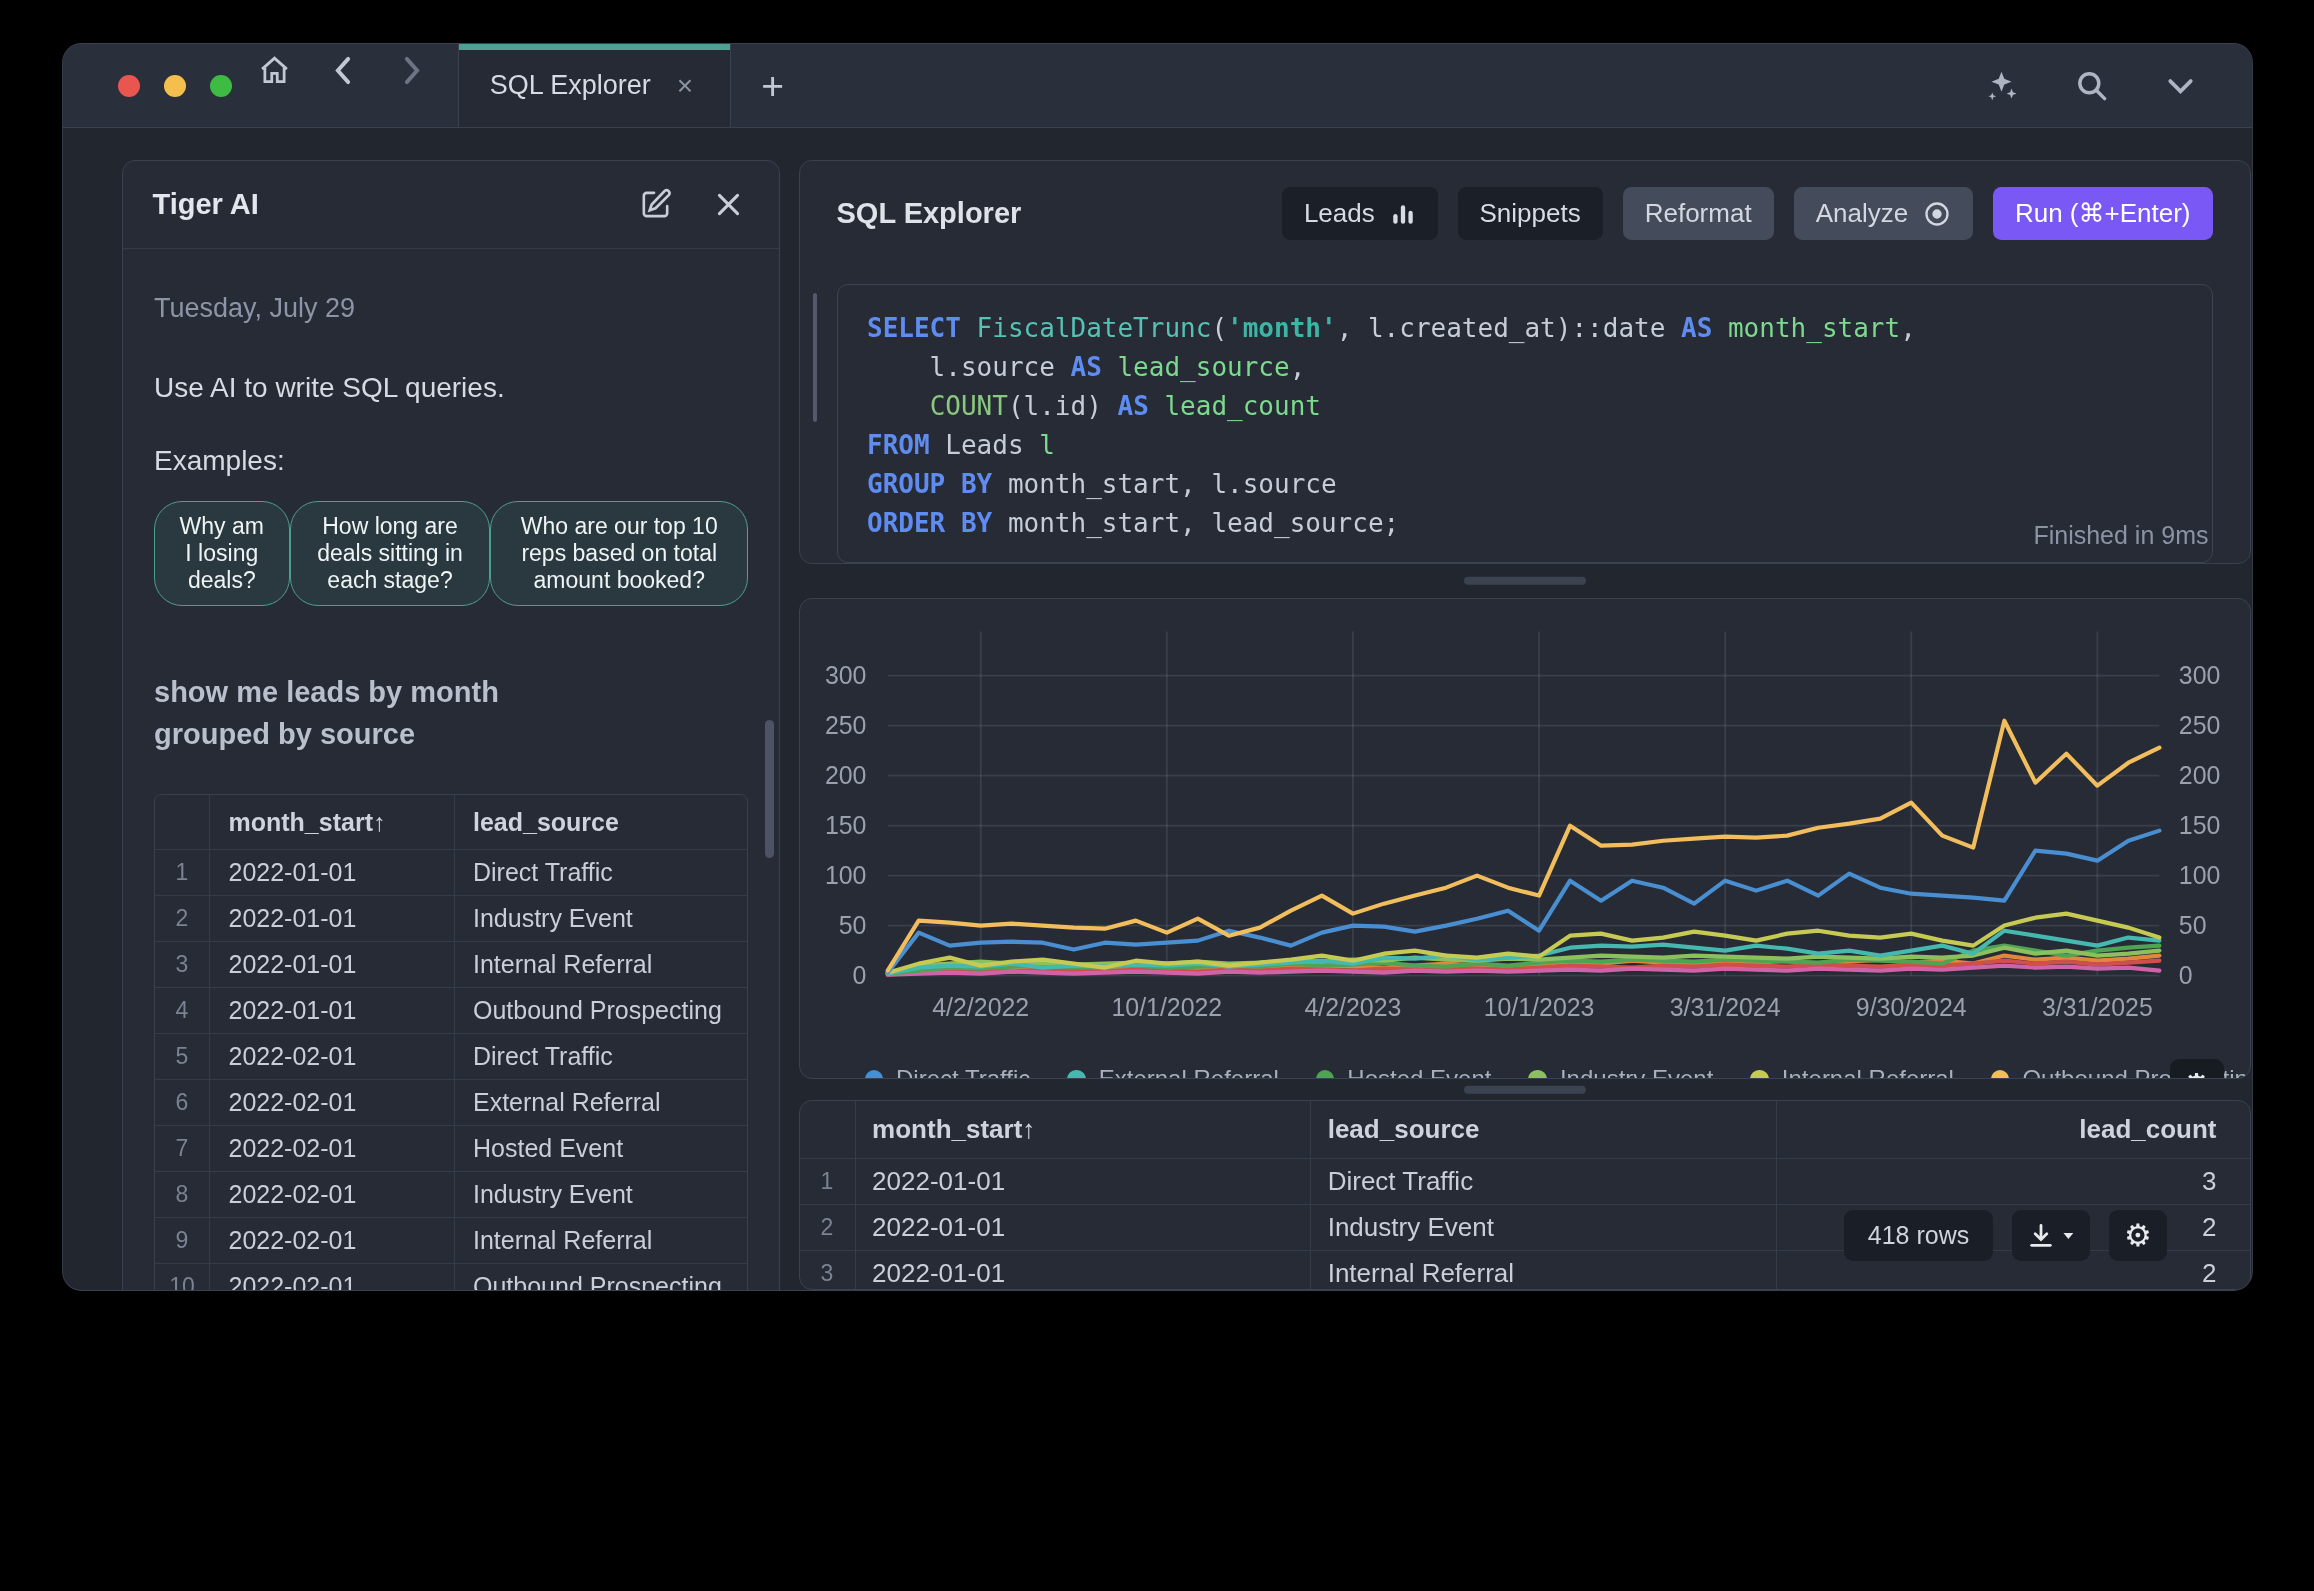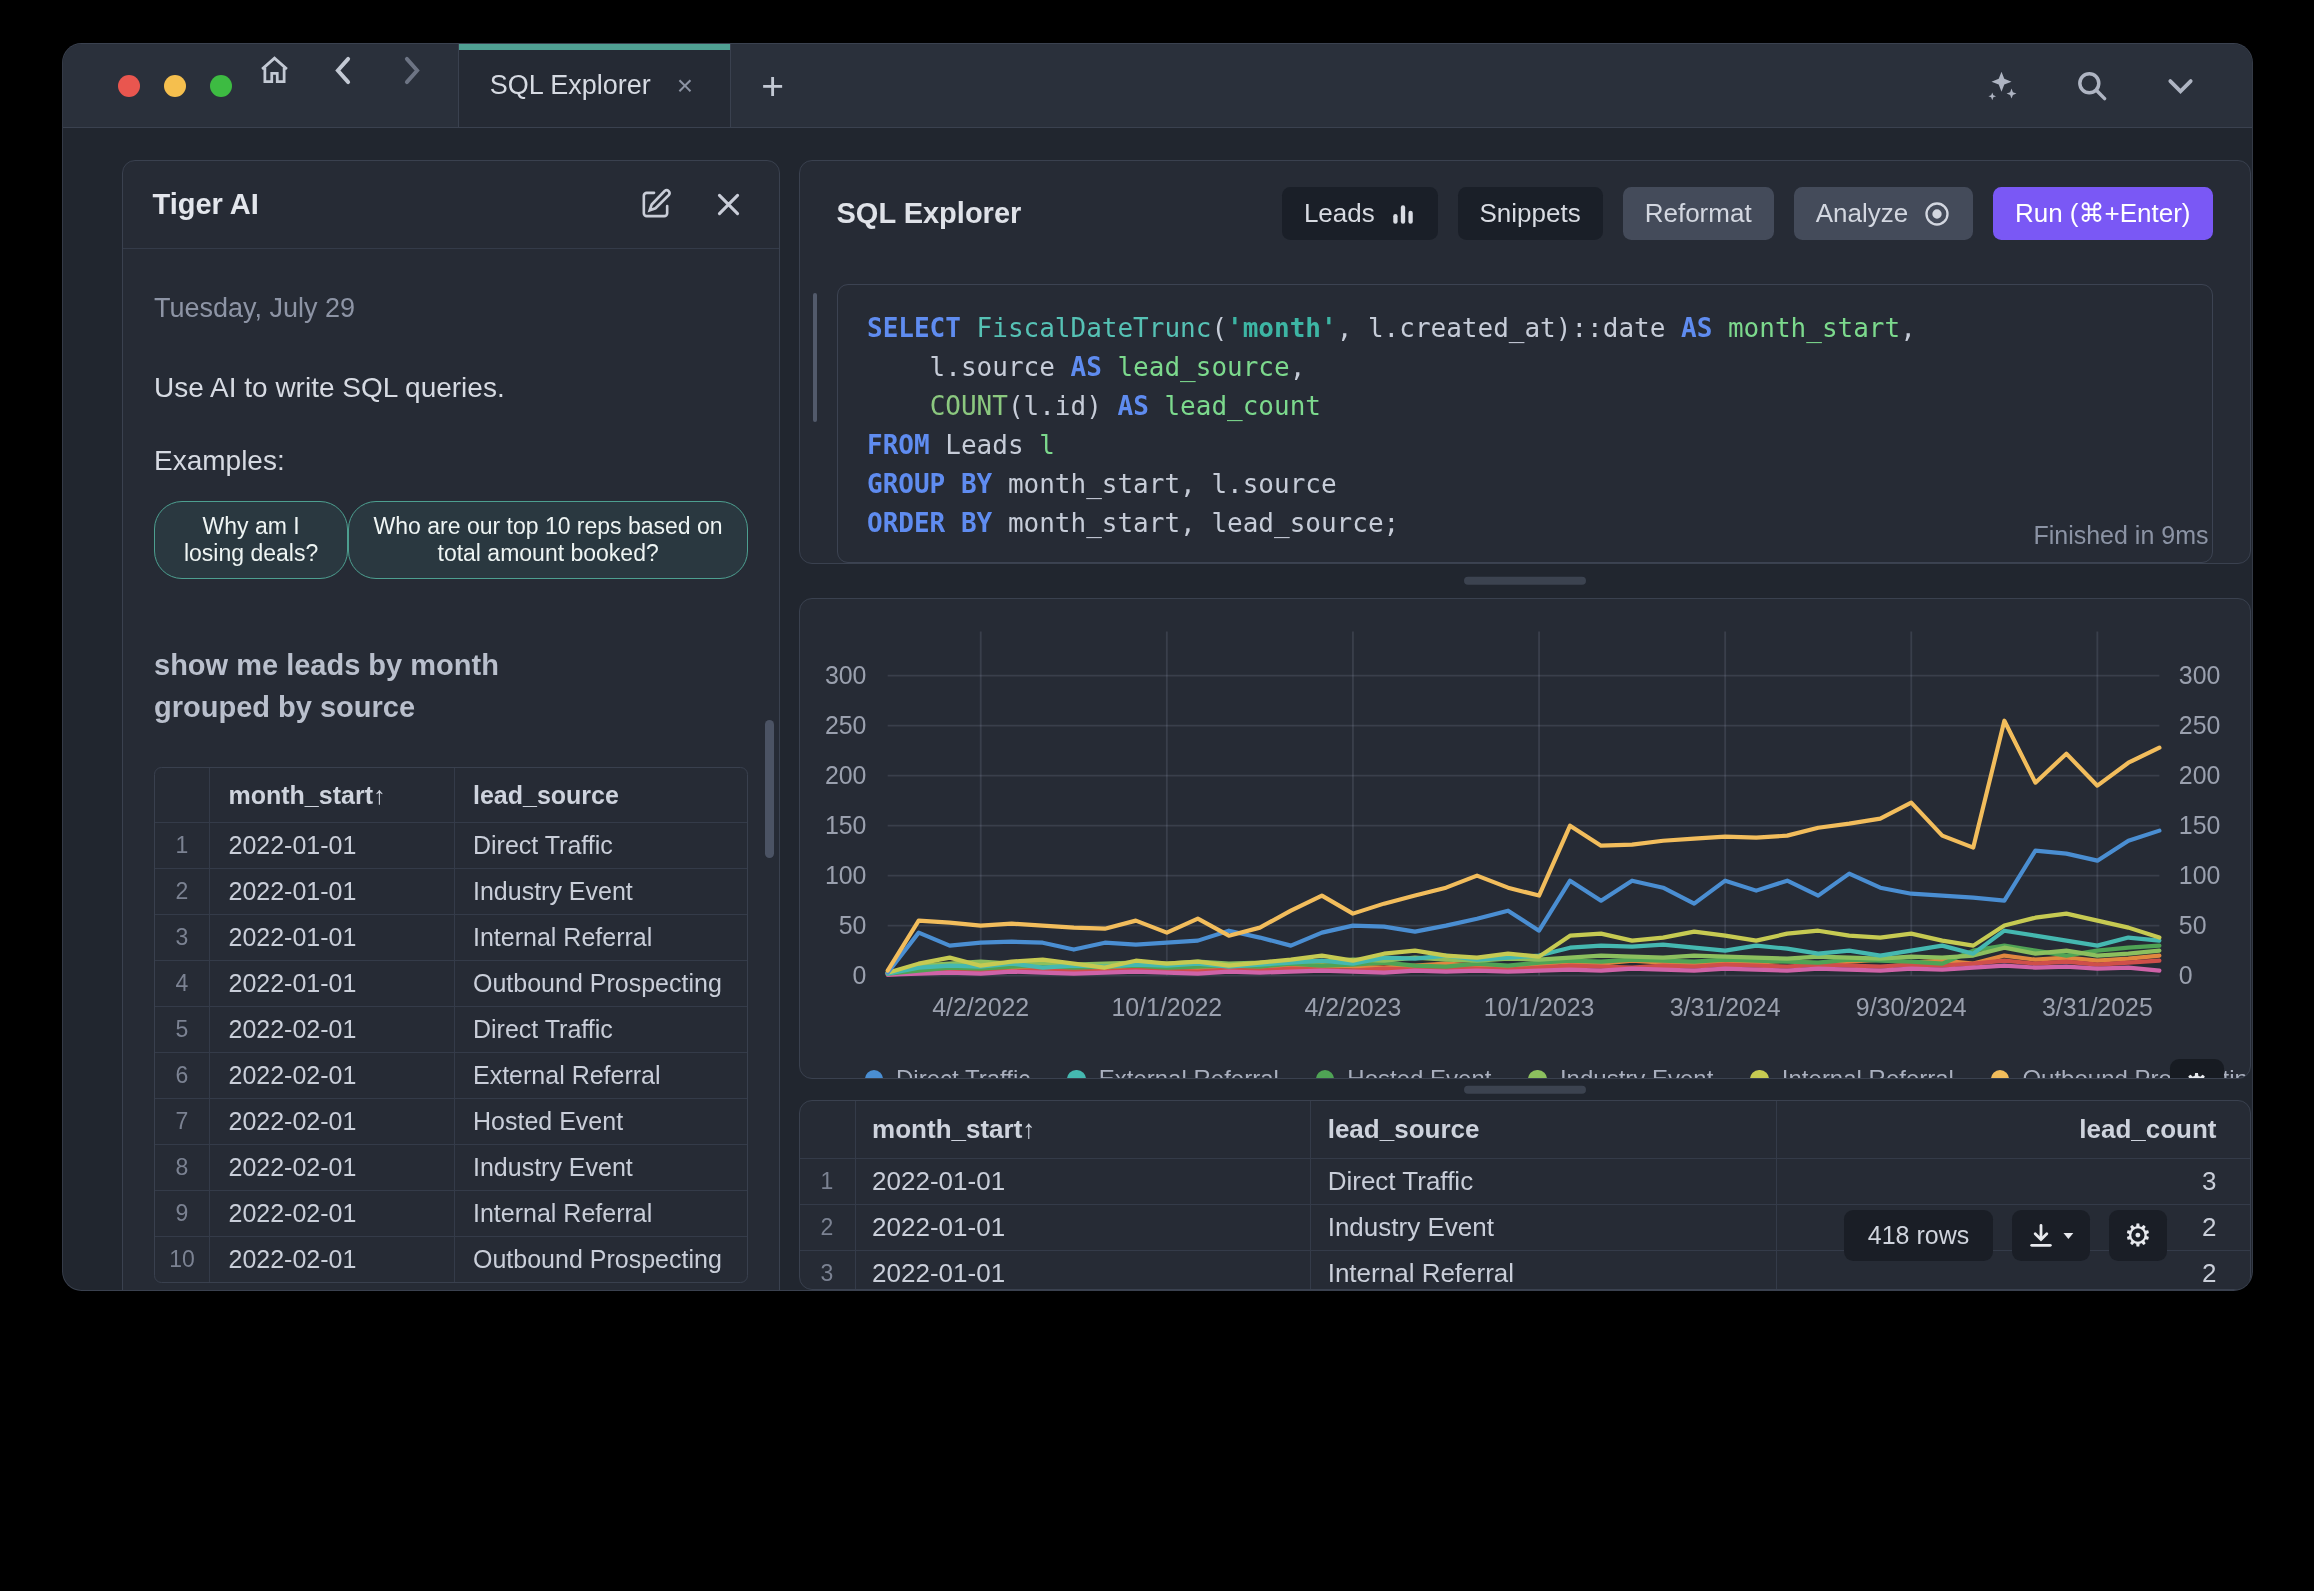--- a/index.html
+++ b/index.html
@@ -167,20 +167,21 @@
                 <path d="M5 5l14 14M19 5 5 19"></path>
               </svg>
           </button>
         </div>
         <div class="ai-body">
           <div class="ai-date">Tuesday, July 29</div>
           <div class="ai-intro">Use AI to write SQL queries.</div>
           <div class="ai-examples-label">Examples:</div>
           <div class="pill-wrap" id="examples-pills">
               <button class="pill" style="border: 1.8px solid rgb(77, 159, 144);">Why am I losing deals?</button>
+              <button class="pill" style="border: 1.8px solid rgb(77, 159, 144);">How long are deals sitting in each stage?</button>
               <button class="pill" style="border: 1.8px solid rgb(77, 159, 144);">Who are our top 10 reps based on total amount booked?</button>
             </div>
           <div class="ai-prompt">show me leads by month grouped by source</div>
           <div class="ai-table" id="ai-table">
               <div class="tr head">
                 <div class="c-num"></div>
                 <div class="c-month">month_start<span> ↑</span></div>
                 <div class="c-src">lead_source</div>
               </div>
               <div class="tr">

